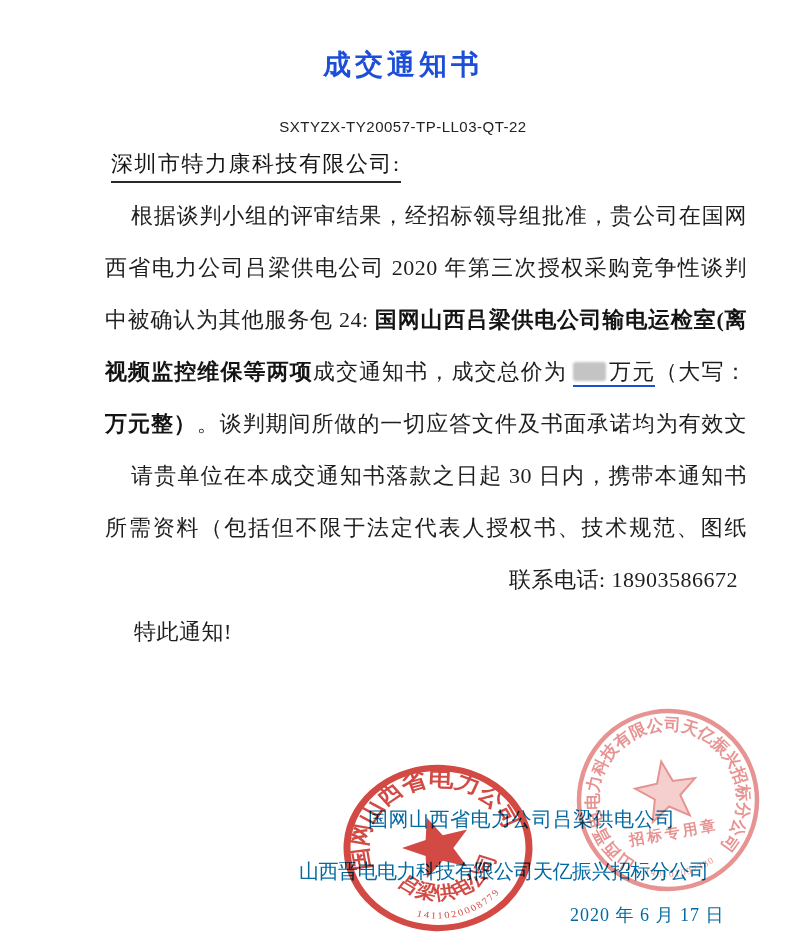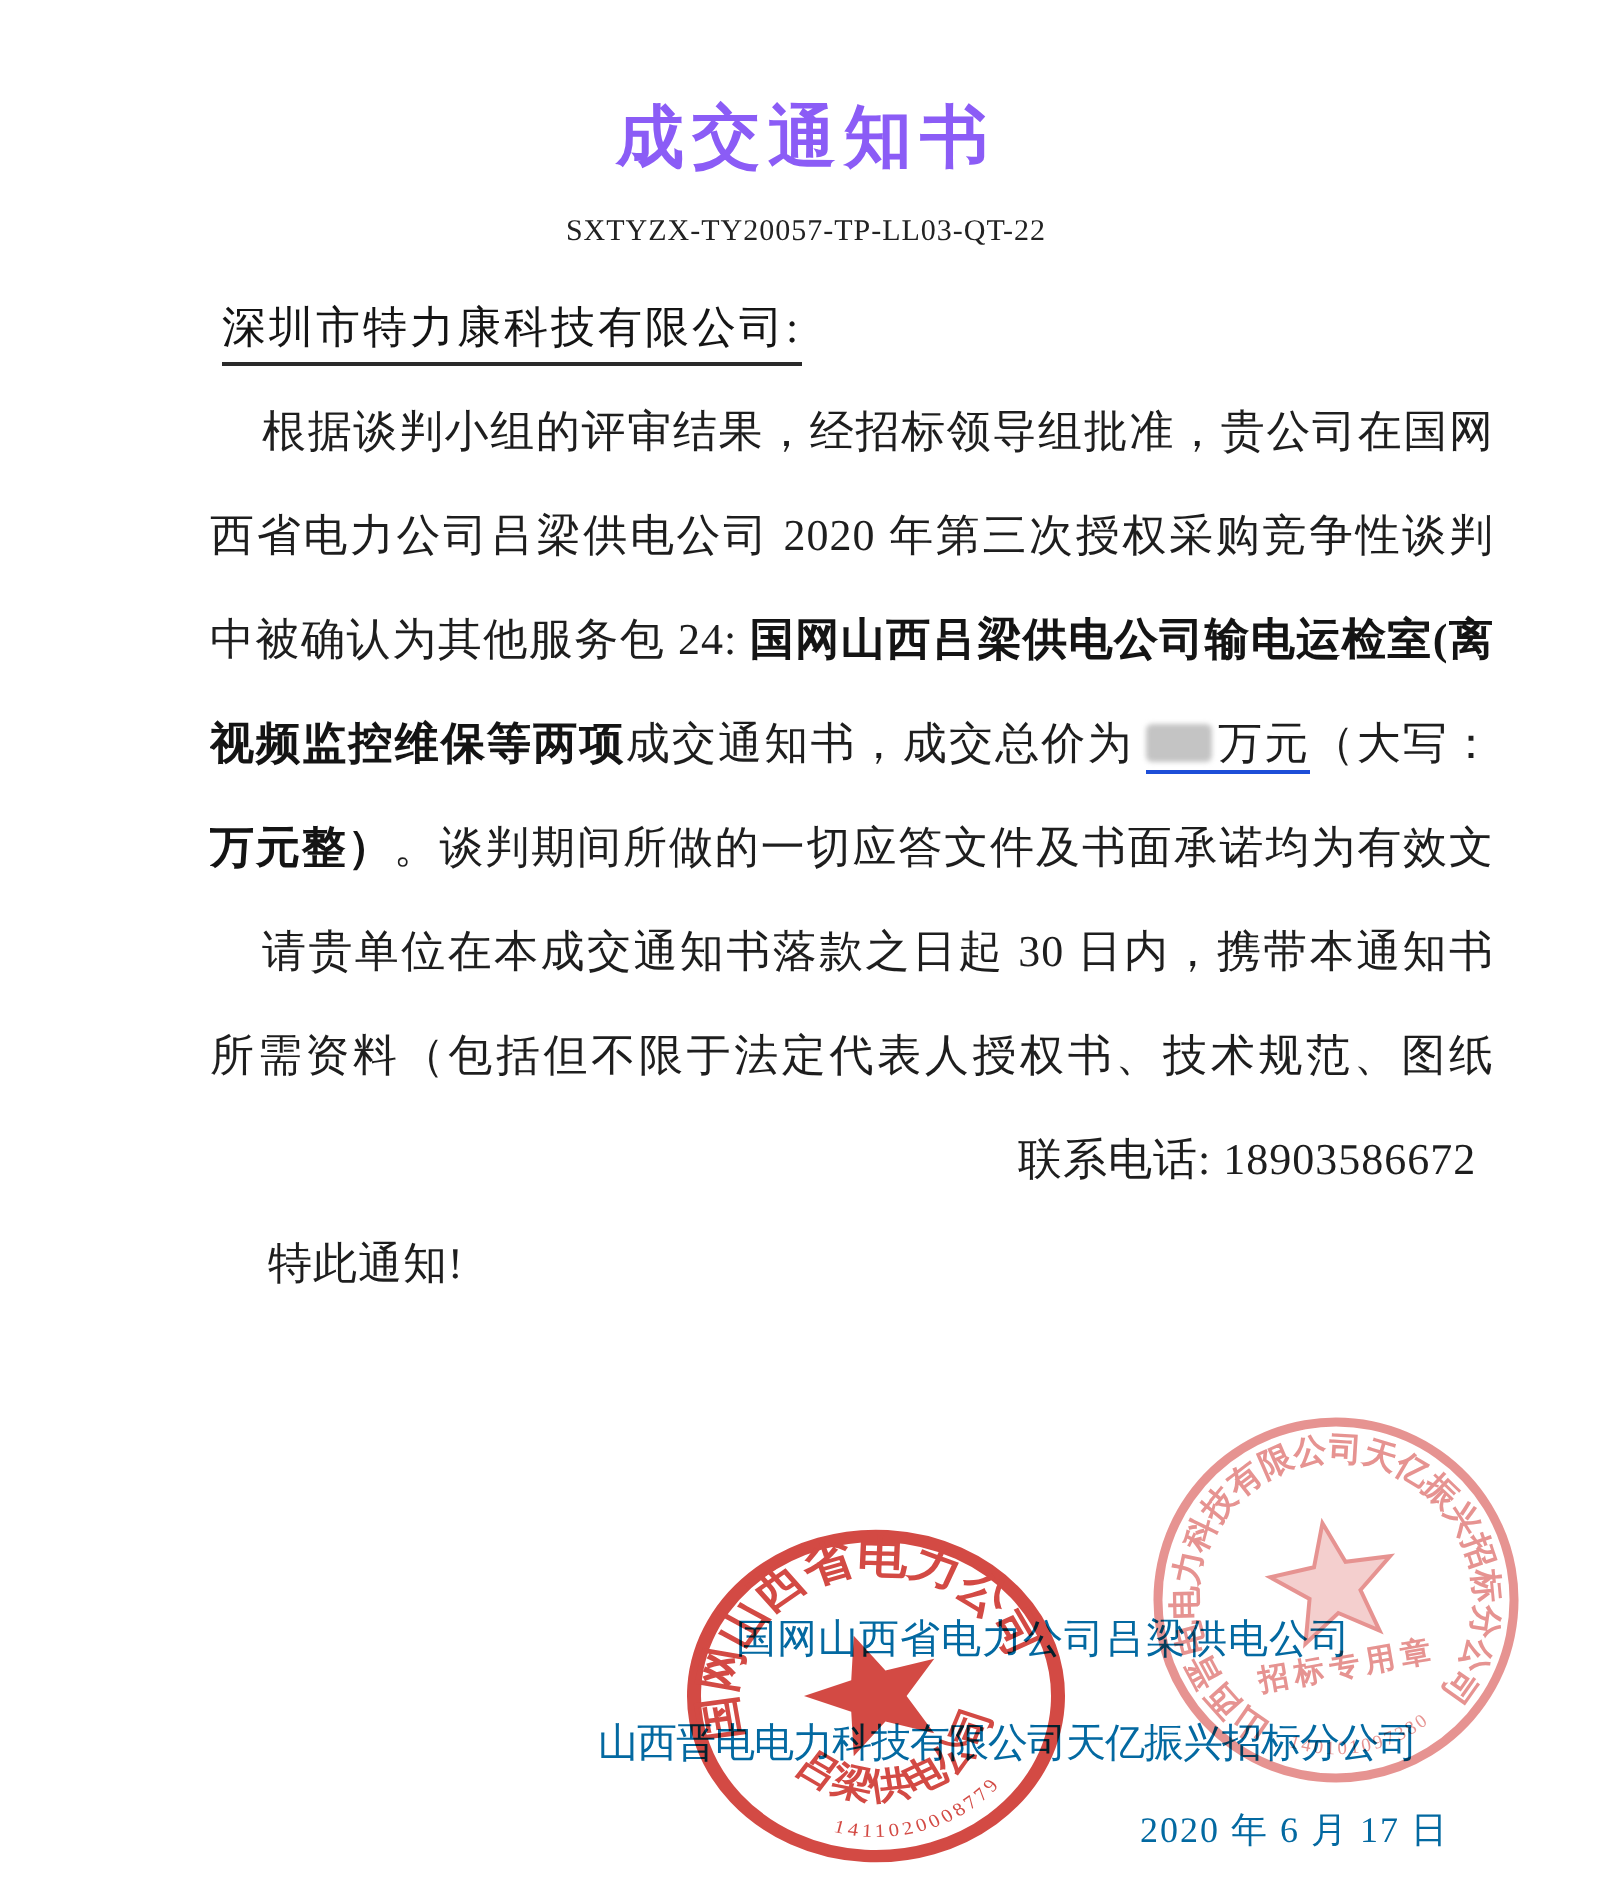--- a/index.html
+++ b/index.html
@@ -8,27 +8,27 @@
     width:806px; height:943px;
     margin:0 auto;
     background:#ffffff;
     overflow:hidden;
     font-family:"Liberation Serif","DejaVu Serif",serif;
     color:#202020;
   }
   .doc-title {
     position:absolute; top:46px; left:0; width:100%;
     text-align:center;
-    font-size:34px; font-weight:700; letter-spacing:4px;
-    color:#8b5cf6;
+    font-size:28px; font-weight:700; letter-spacing:4px;
+    color:#1d4ed8;
   }
   .ref-no {
-    position:absolute; top:108px; left:0; width:100%;
+    position:absolute; top:118px; left:0; width:100%;
     text-align:center;
-    font-family:Liberation Serif, serif;
+    font-family:Liberation Sans, sans-serif;
     font-size:15px; letter-spacing:0.5px; color:#222;
   }
   .addressee {
     position:absolute; left:111px; top:149px;
     font-size:22px; font-weight:400; letter-spacing:1.5px;
     border-bottom:2px solid #2a2a2a; padding-bottom:2px;
     color:#151515;
   }
   .body-block {
     position:absolute; left:105px; top:190px; width:642px;

